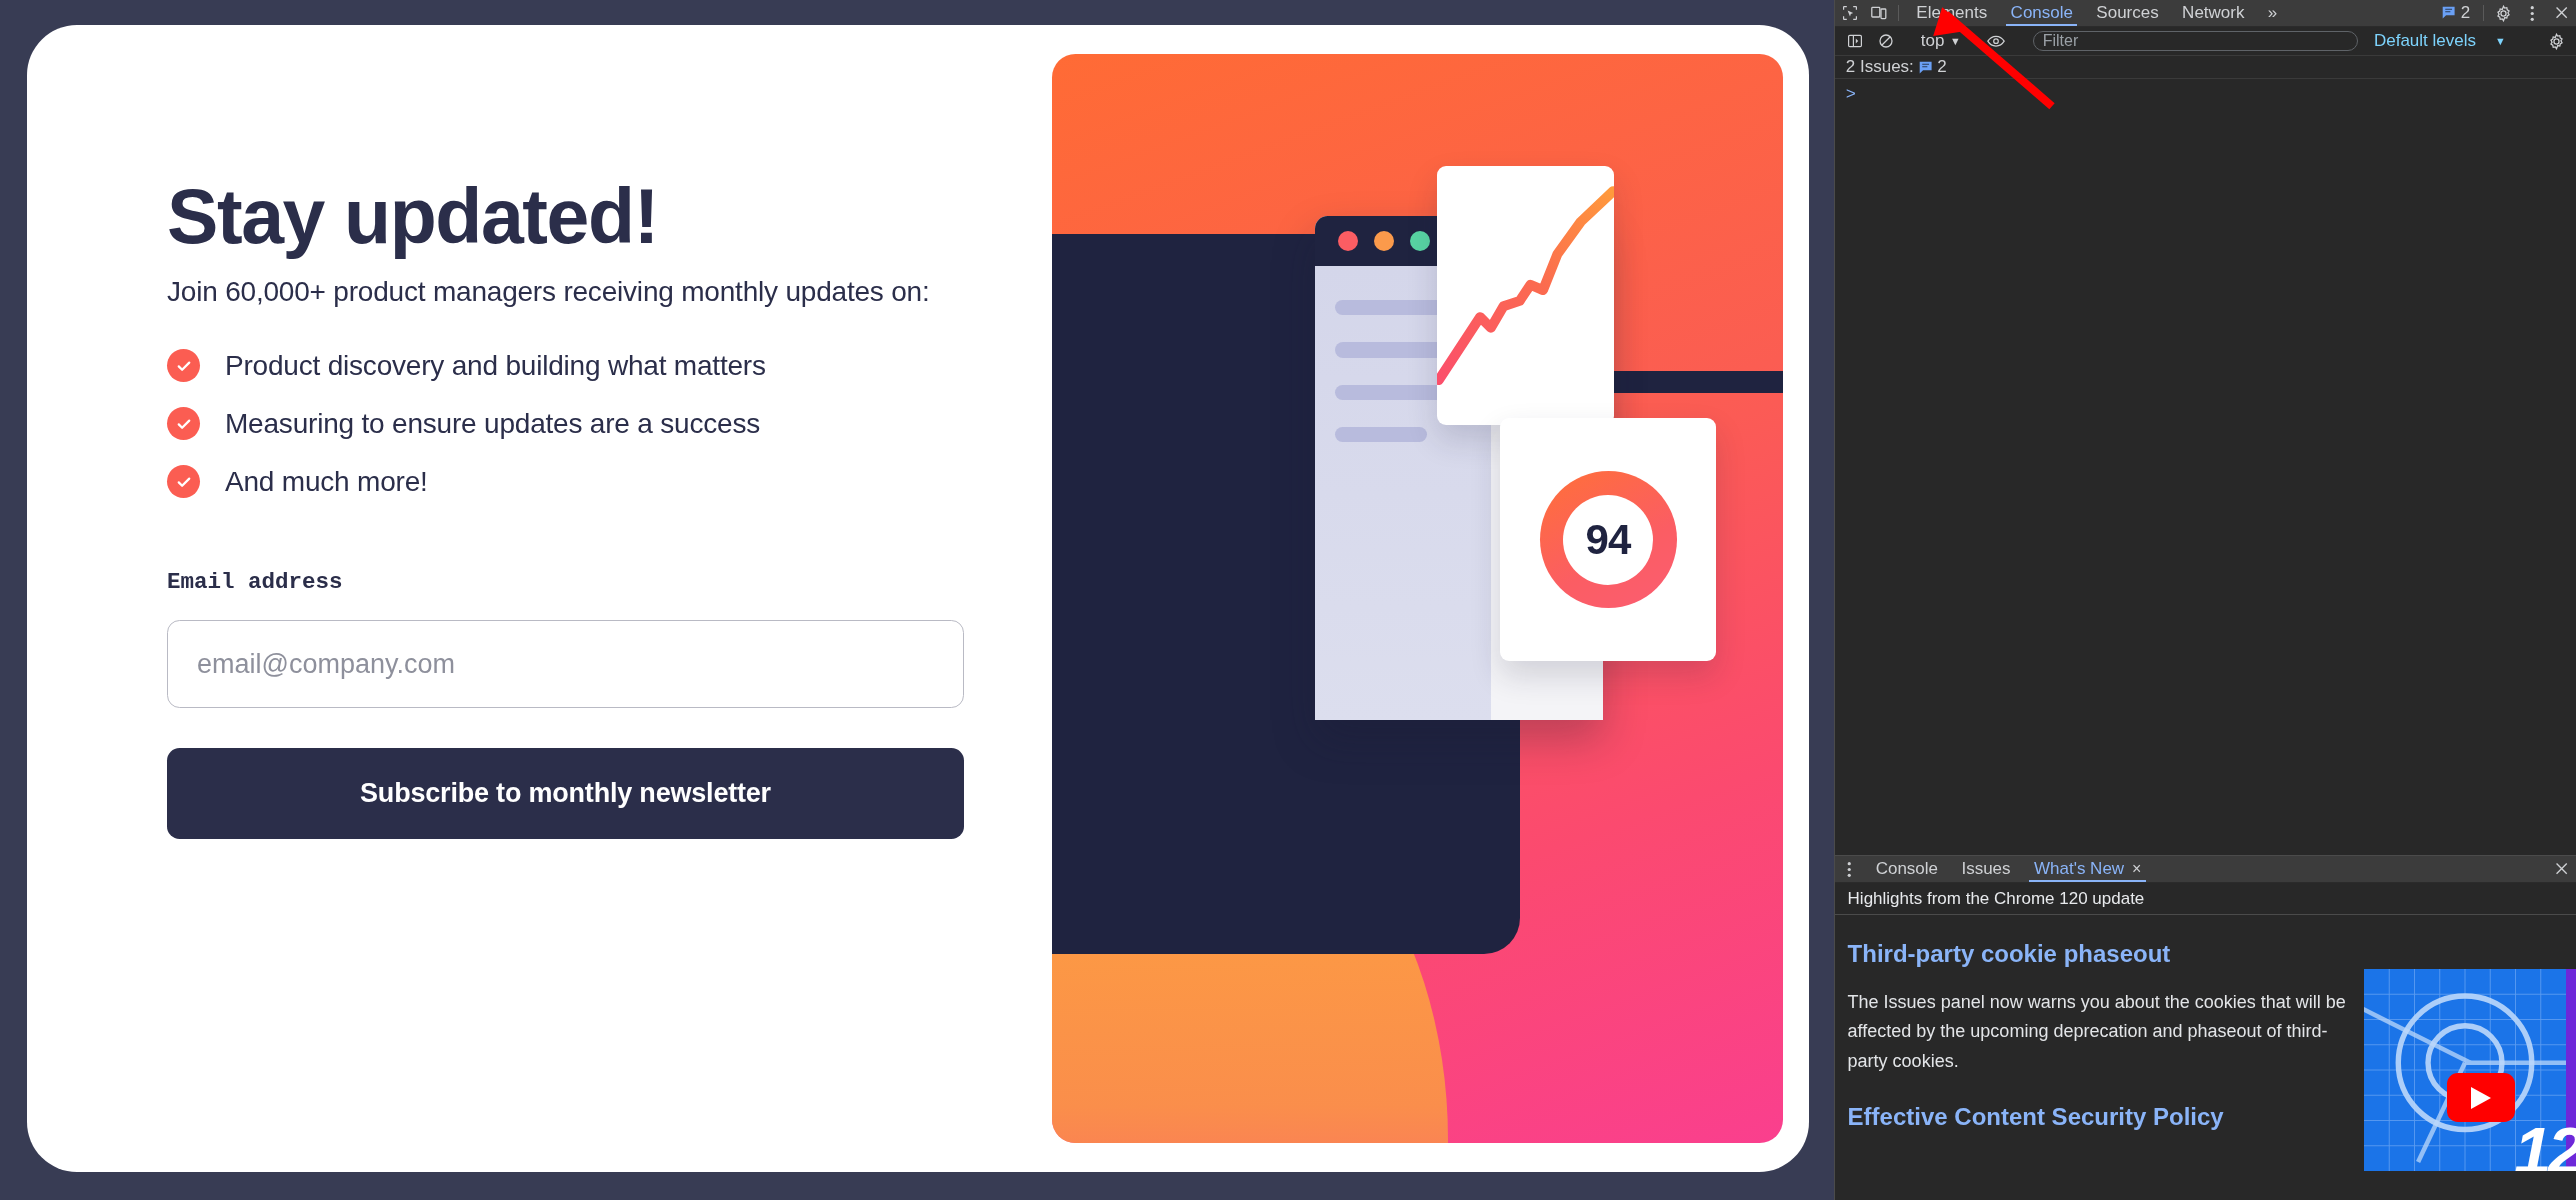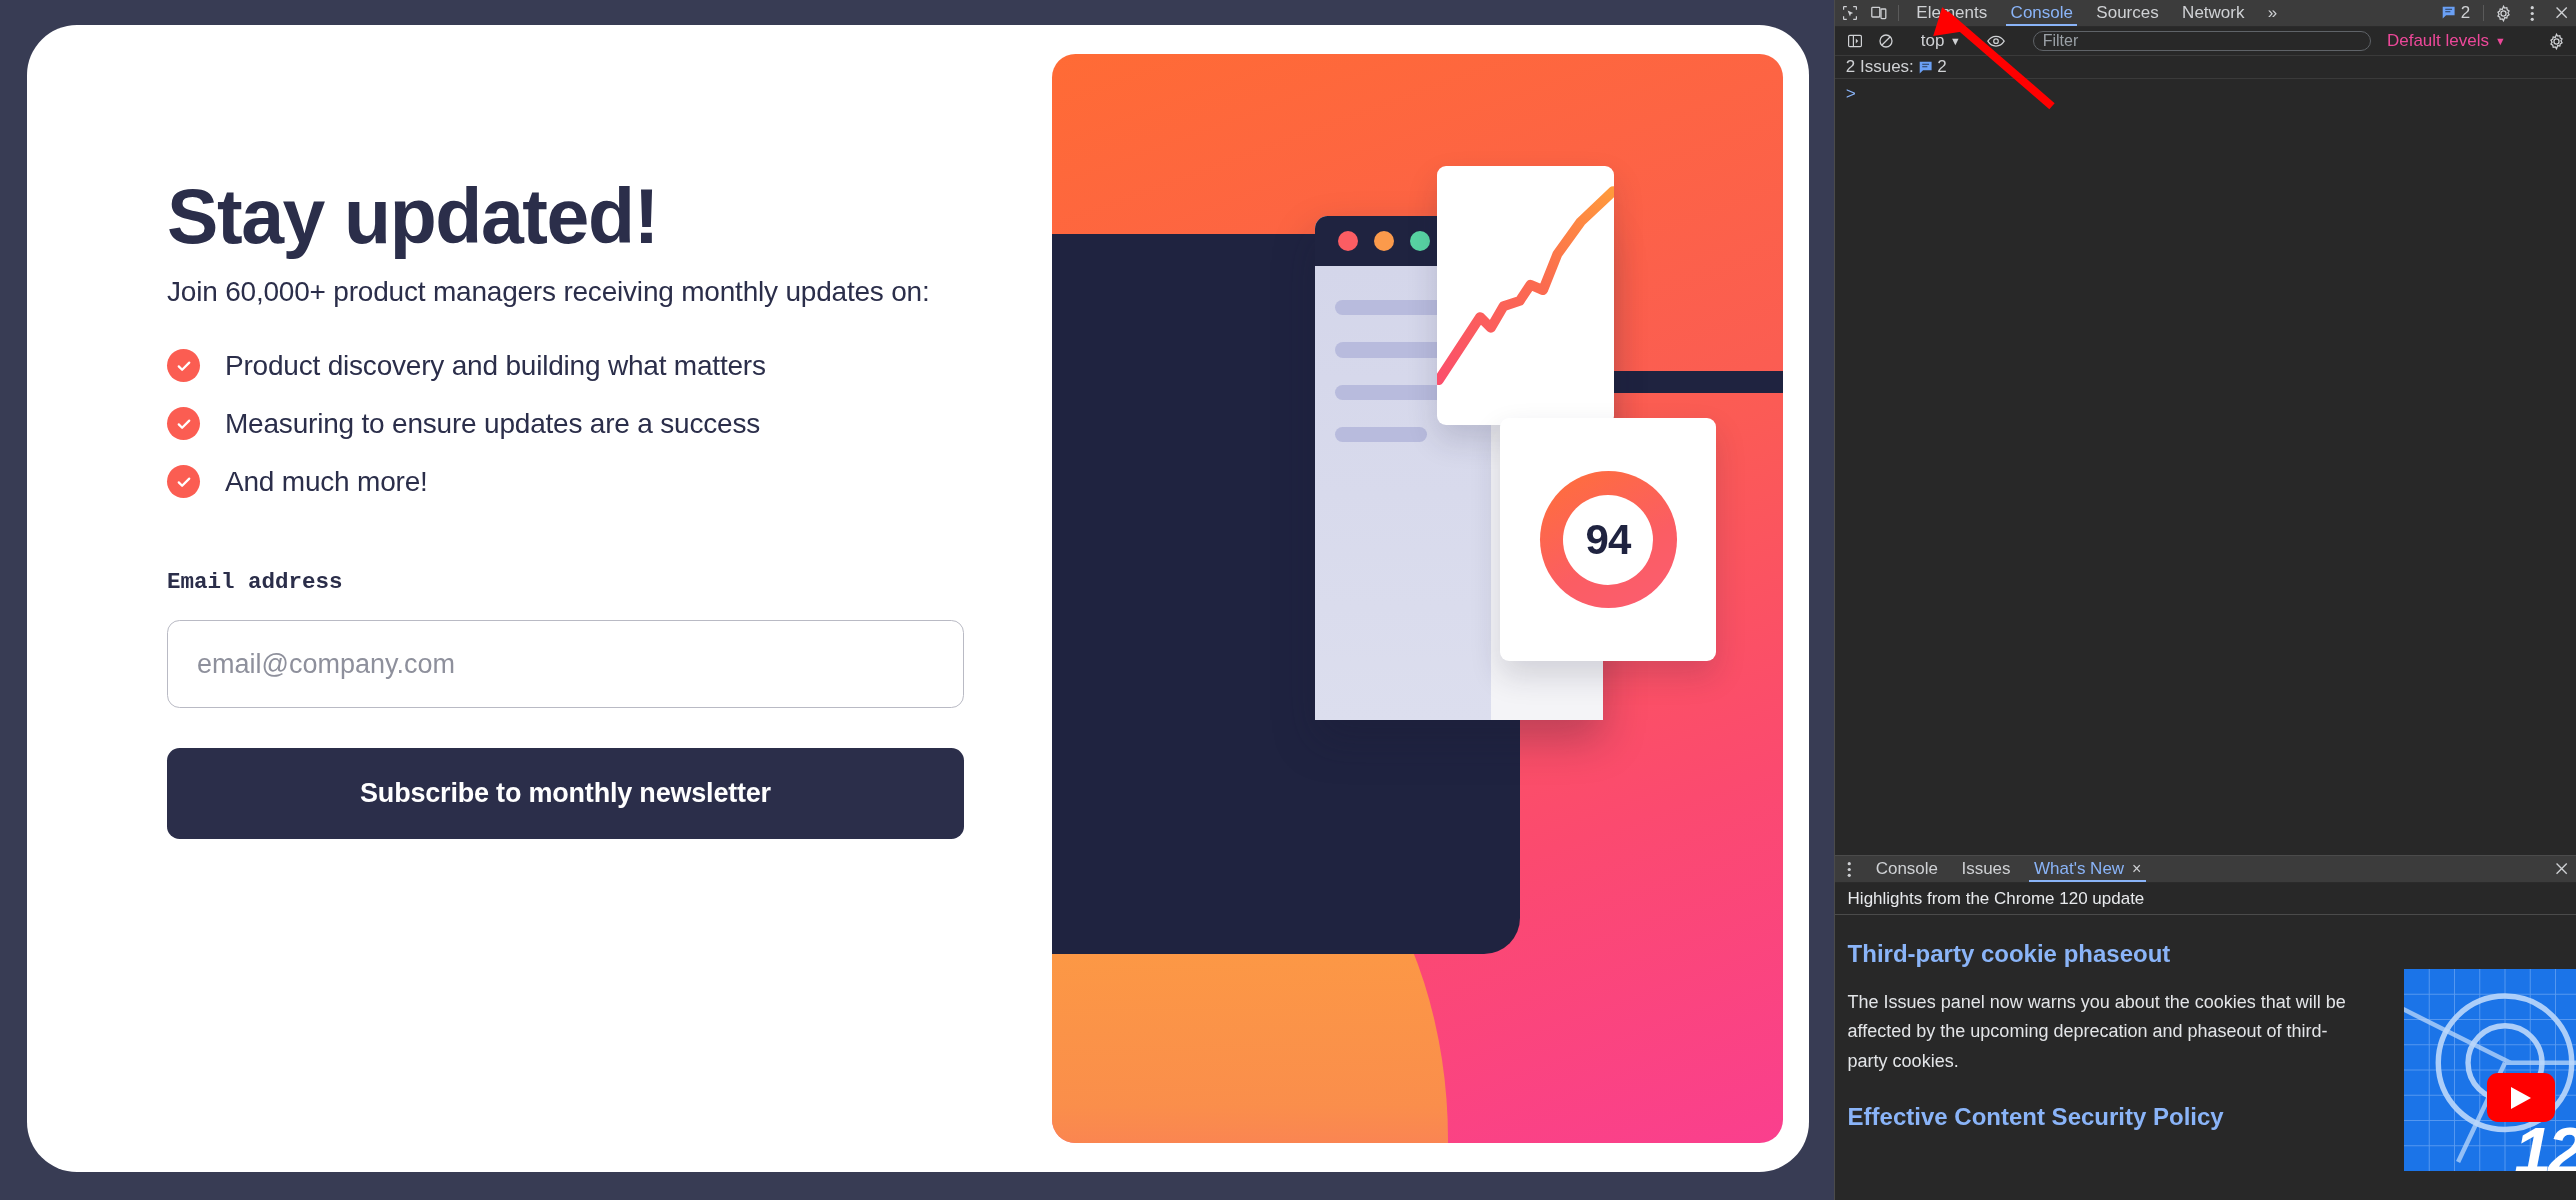--- a/index.html
+++ b/index.html
@@ -290,22 +290,22 @@
     border-radius: 10px;
     margin: 0 7.2px;
     padding: 0 9px;
     color: #cfd1d4;
     font-size: 16px;
     font-family: "Liberation Sans", sans-serif;
     outline: none;
   }
   .filter-box::placeholder { color: #9aa0a6; }
   .levels-select {
-    display: flex; align-items: center; gap: 6px;
-    color: #ec4899; font-size: 17px; padding: 0 7.2px; cursor: pointer;
+    display: flex; align-items: center; gap: 19px;
+    color: #7dd3fc; font-size: 17px; padding: 0 7.2px; cursor: pointer;
   }
 
   .dt-issuebar {
     height: 23.4px;
     display: flex; align-items: center;
     padding: 0 10.8px; gap: 4px;
     font-size: 17px; color: #cfd1d4;
     border-bottom: 0.9px solid #3a3a3a;
     flex: 0 0 auto; cursor: pointer;
   }
@@ -371,21 +371,21 @@
   }
   .wn-text {
     font-size: 18px; color: #e3e5e8;
     line-height: 1.63;
     max-width: 504px;
     margin-bottom: 27px;
   }
   .wn-thumb {
     position: absolute;
     right: 0; top: 54px;
-    width: 172px; height: 202px;
+    width: 212px; height: 202px;
     background: #6d28d9;
     overflow: hidden;
   }
   .wn-thumb svg { position: absolute; left: 0; top: 0; }
   .yt-badge {
     position: absolute;
     left: 83px; top: 104px;
     width: 68px; height: 49px;
     background: #ff0000;
     border-radius: 10.8px;

